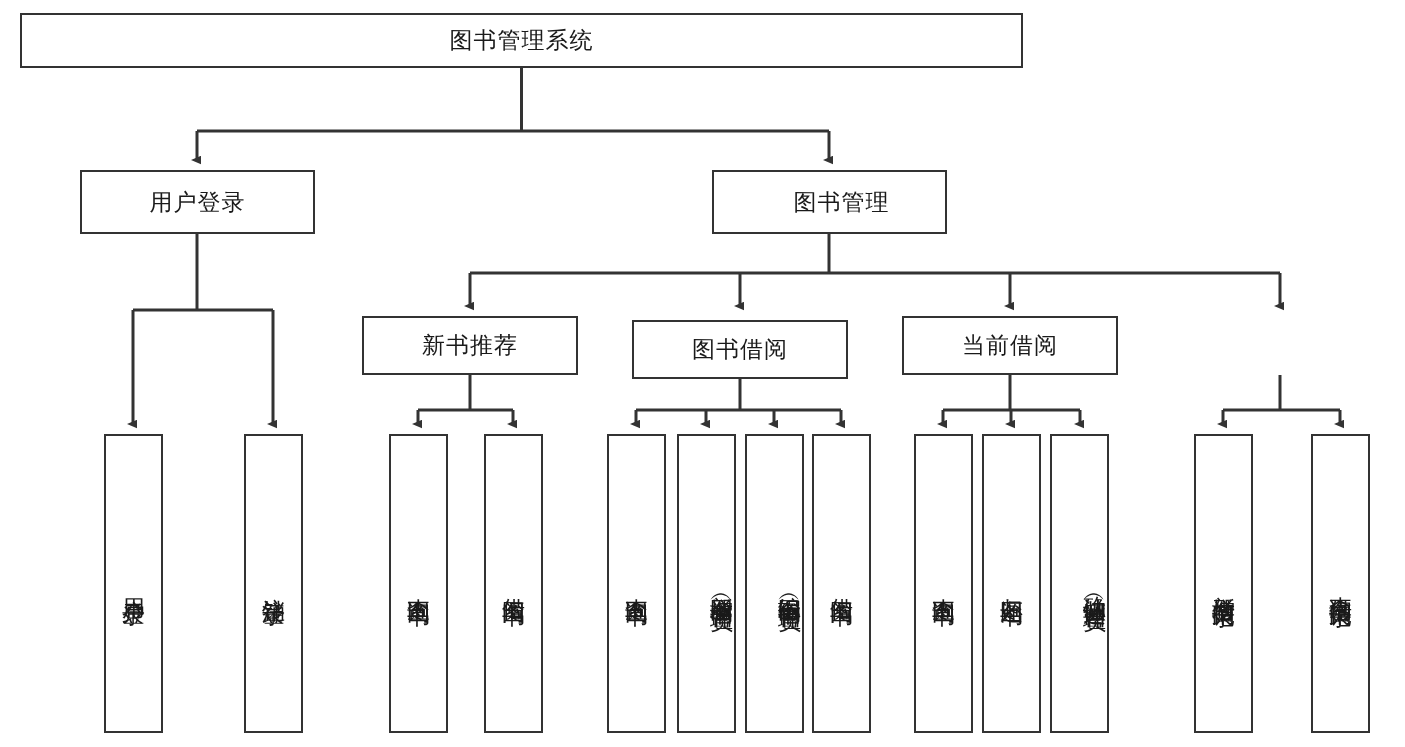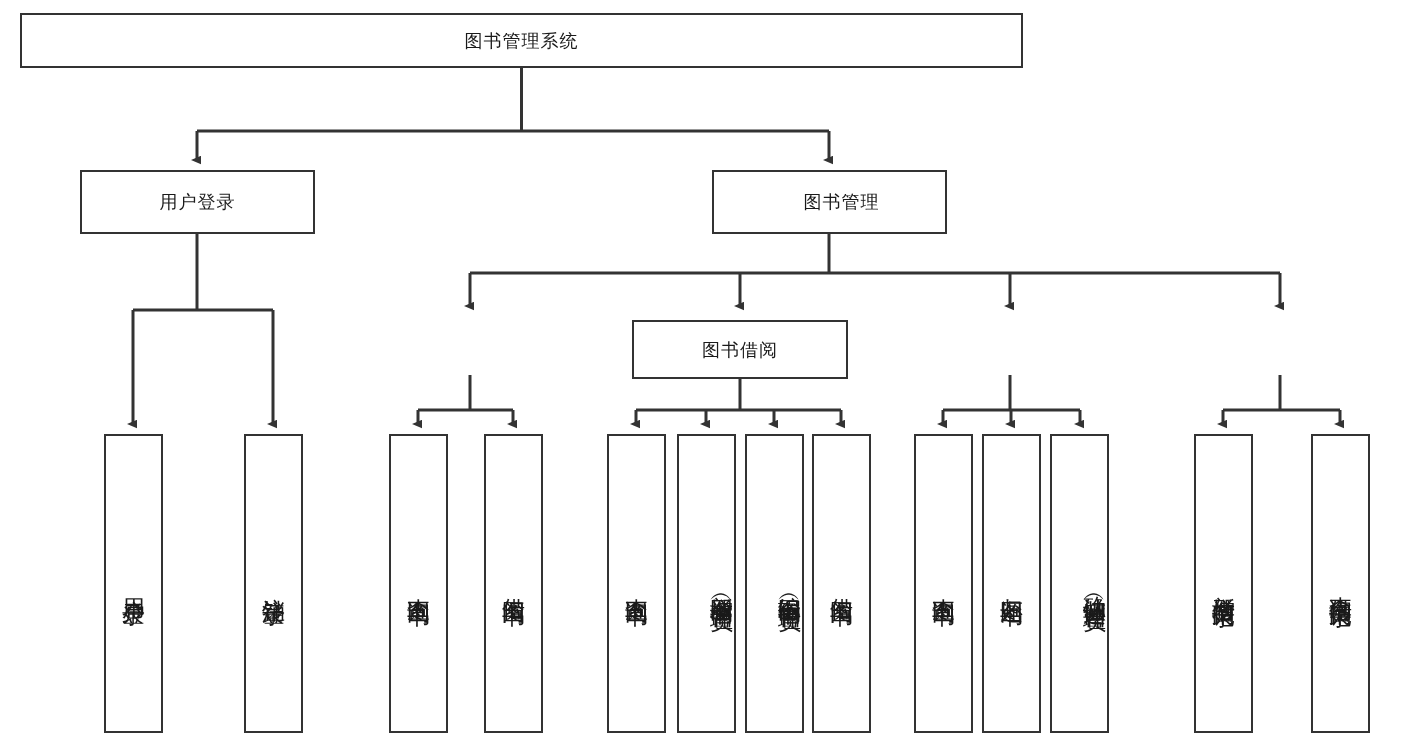--- a/index.html
+++ b/index.html
@@ -21,21 +21,21 @@
     position: absolute;
     box-sizing: border-box;
     border: 2.5px solid #333333;
     background: #ffffff;
     display: flex;
     align-items: center;
     justify-content: center;
     color: #1a1a1a;
   }
   .node.horizontal {
-    font-size: 18px;
+    font-size: 23px;
     letter-spacing: 1px;
   }
   .node.vertical {
     writing-mode: vertical-rl;
     text-orientation: upright;
     font-size: 23px;
     letter-spacing: 2px;
     align-items: flex-start;
     justify-content: center;
     padding-top: 6px;
@@ -123,22 +123,28 @@
     <span>图书管理系统</span>
   </div>
 
   <div class="node horizontal" style="left:80px; top:170px; width:235px; height:64px;">
     <span>用户登录</span>
   </div>
   <div class="node horizontal" style="left:712px; top:170px; width:235px; height:64px;padding-left:24px;">
     <span>图书管理</span>
   </div>
 
+  <div class="node horizontal" style="left:362px; top:316px; width:216px; height:59px;">
+    <span>新书推荐</span>
+  </div>
   <div class="node horizontal" style="left:632px; top:320px; width:216px; height:59px;">
     <span>图书借阅</span>
+  </div>
+  <div class="node horizontal" style="left:902px; top:316px; width:216px; height:59px;">
+    <span>当前借阅</span>
   </div>
 
   <div class="node vertical centered" style="left:104px; top:434px; width:59px; height:299px;">
     <span>用户登录</span>
   </div>
   <div class="node vertical centered" style="left:244px; top:434px; width:59px; height:299px;">
     <span>注销登录</span>
   </div>
 
   <div class="node vertical centered" style="left:389px; top:434px; width:59px; height:299px;">

